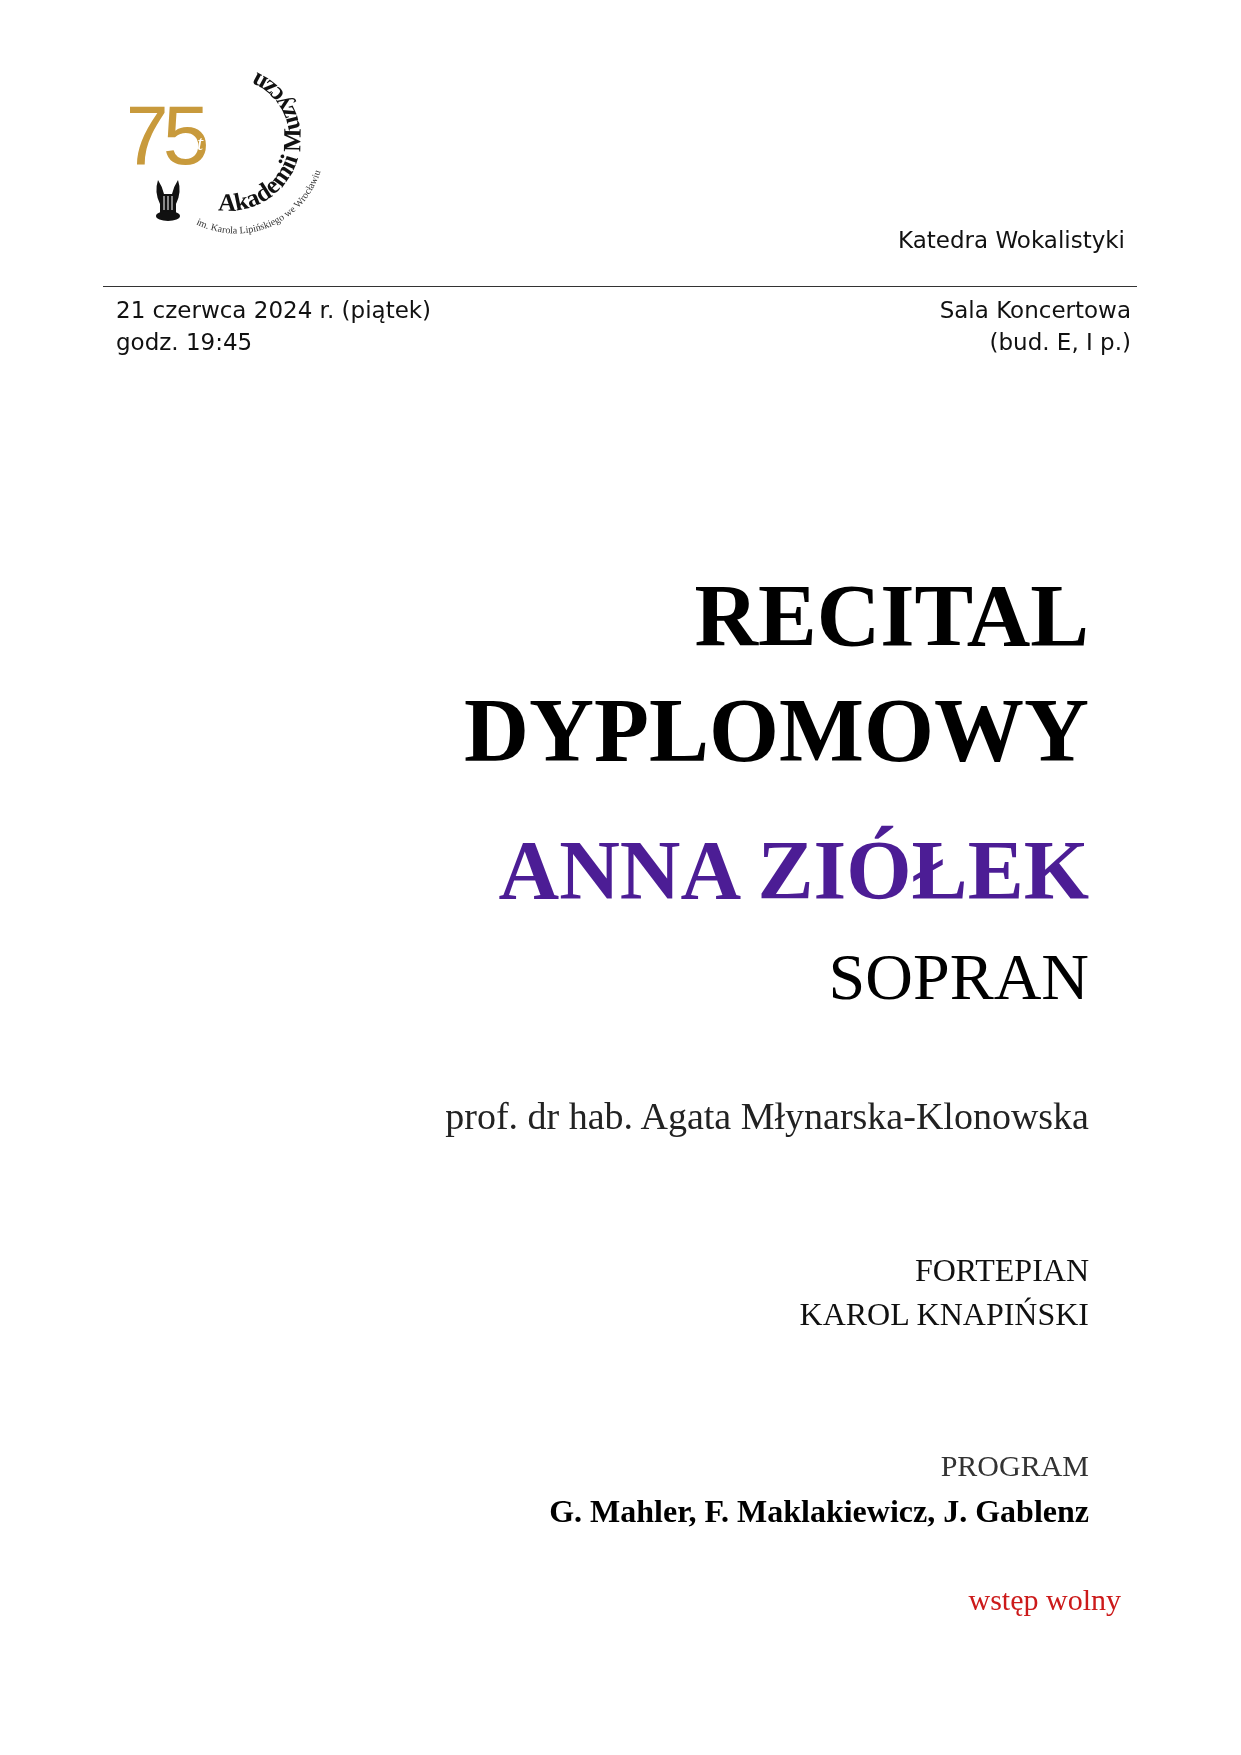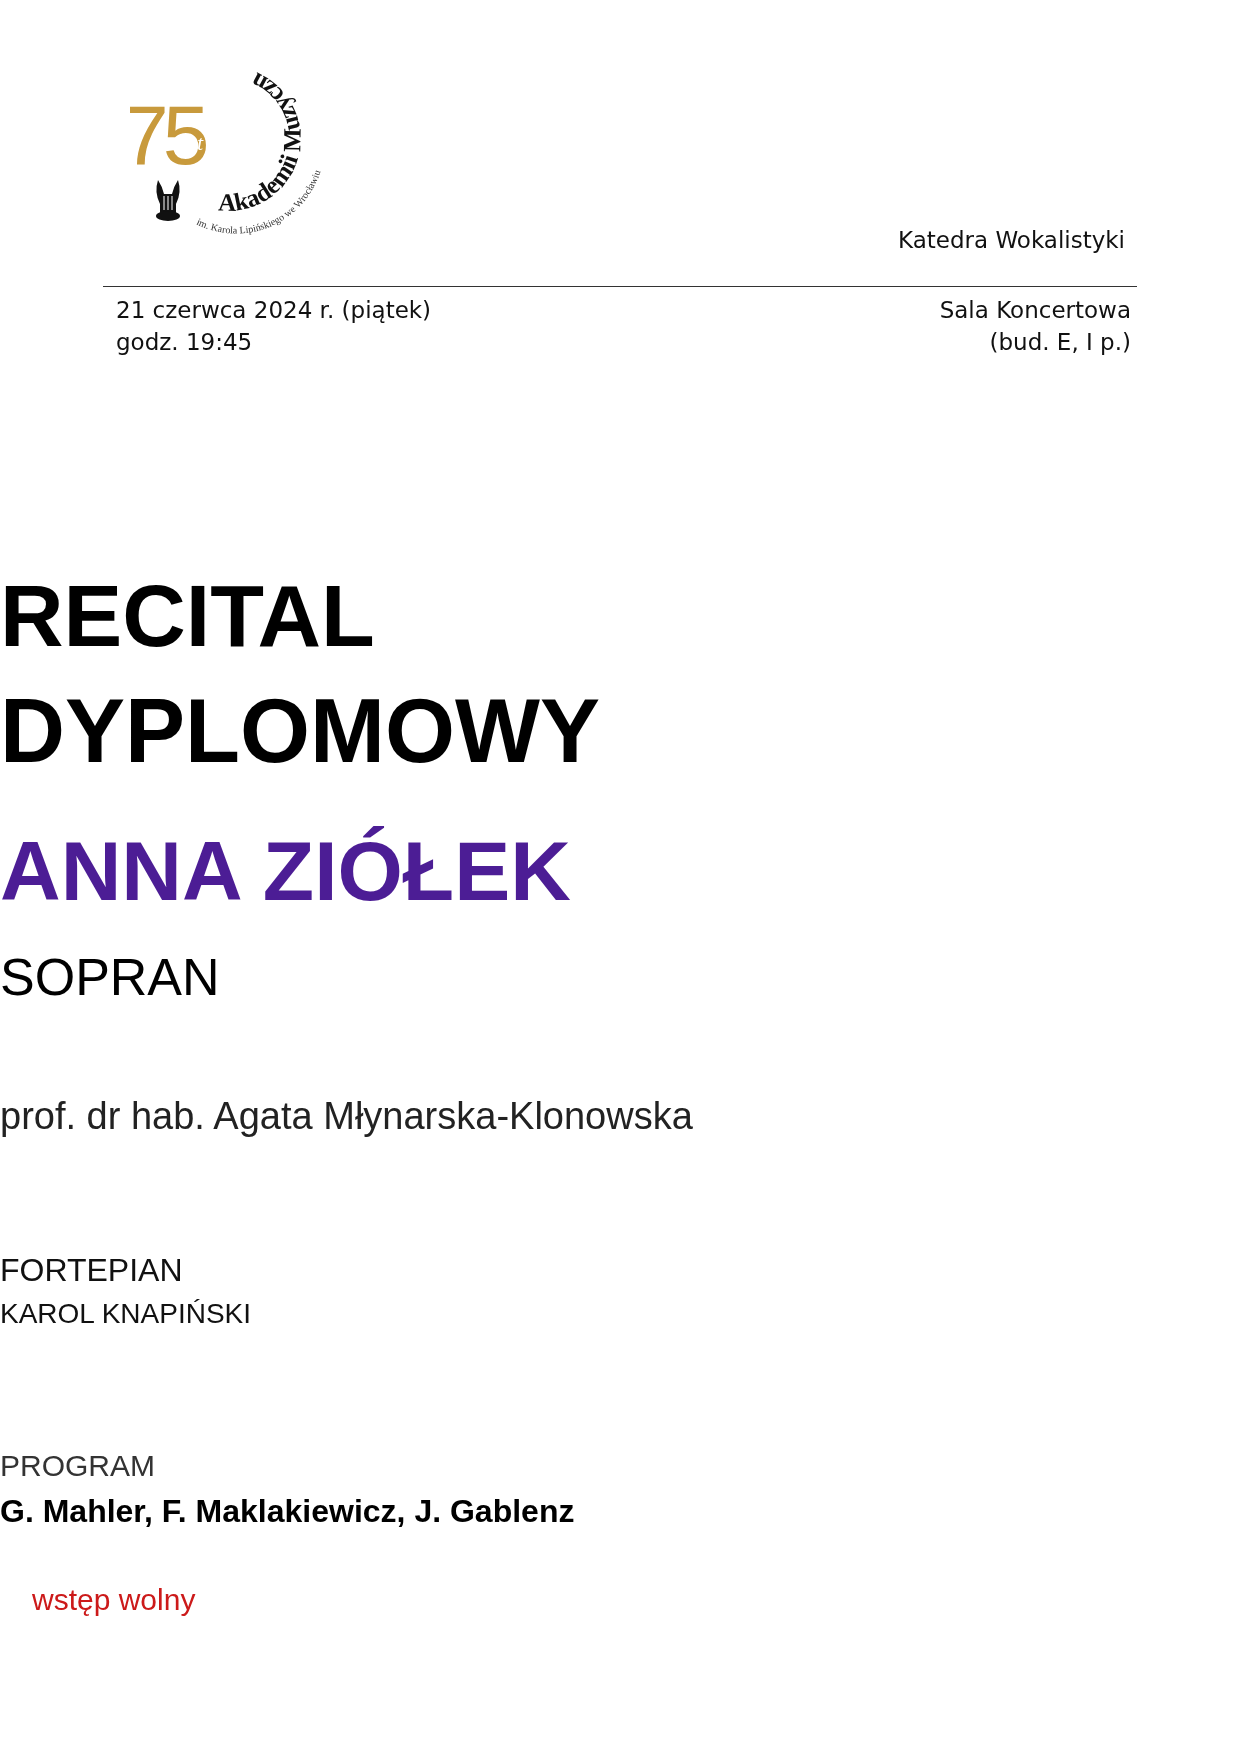--- a/index.html
+++ b/index.html
@@ -10,28 +10,28 @@
     .logo { left: 130px; top: 52px; width: 200px; height: 200px; }
 
     
     .hdr { font-family: "DejaVu Sans", sans-serif; font-size: 23px; color: #111; line-height: 32px; white-space: nowrap; }
     .katedra { right: 116px; top: 224px; text-align: right; margin-left: 16px; }
     .rule { left: 103px; top: 286px; width: 1034px; height: 0; border-top: 1.5px solid #333; }
     .left-info { left: 116px; top: 294px; }
     .right-info { right: 110px; top: 294px; text-align: right; }
 
     
-    .center { left: 0; width: 1089px; text-align: left; font-family: Liberation Sans, sans-serif; white-space: nowrap; }
+    .center { left: 0; width: 1089px; text-align: right; font-family: Liberation Serif, serif; white-space: nowrap; }
     .t-recital { top: 566px; font-size: 88px; font-weight: bold; line-height: 100px; color: #000; }
     .t-dyplom { top: 681px; font-size: 90px; font-weight: bold; line-height: 100px; color: #000; }
     .t-name { top: 823px; font-size: 84px; font-weight: bold; line-height: 96px; color: #4c1d95; }
-    .t-voice { top: 933px; font-size: 52px; font-weight: normal; line-height: 88px; color: #000; }
+    .t-voice { top: 933px; font-size: 66px; font-weight: normal; line-height: 88px; color: #000; }
     .t-prof { top: 1092px; font-size: 38px; line-height: 48px; color: #222; }
     .t-fort-label { top: 1249px; font-size: 32px; line-height: 42px; color: #111; }
-    .t-pianist { top: 1293px; font-size: 28px; line-height: 42px; color: #111; }
+    .t-pianist { top: 1293px; font-size: 32px; line-height: 42px; color: #111; }
     .t-prog-label { top: 1446px; font-size: 30px; line-height: 40px; color: #333; }
     .t-composers { top: 1490px; font-size: 32px; font-weight: bold; line-height: 42px; color: #000; }
     .t-entry { top: 1580px; font-size: 30px; line-height: 40px; }
   </style>
 </head>
 <body>
 
 <div class="abs logo">
   <svg width="200" height="200" viewBox="0 0 200 200">
     <defs>

